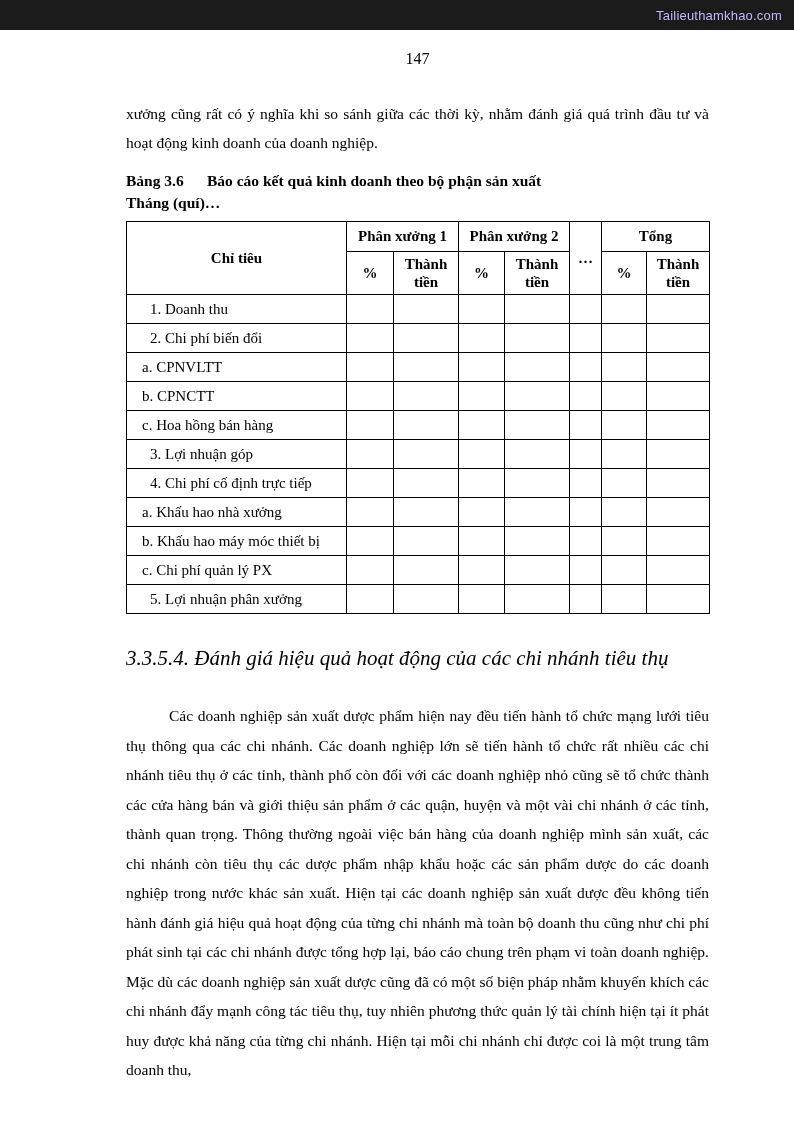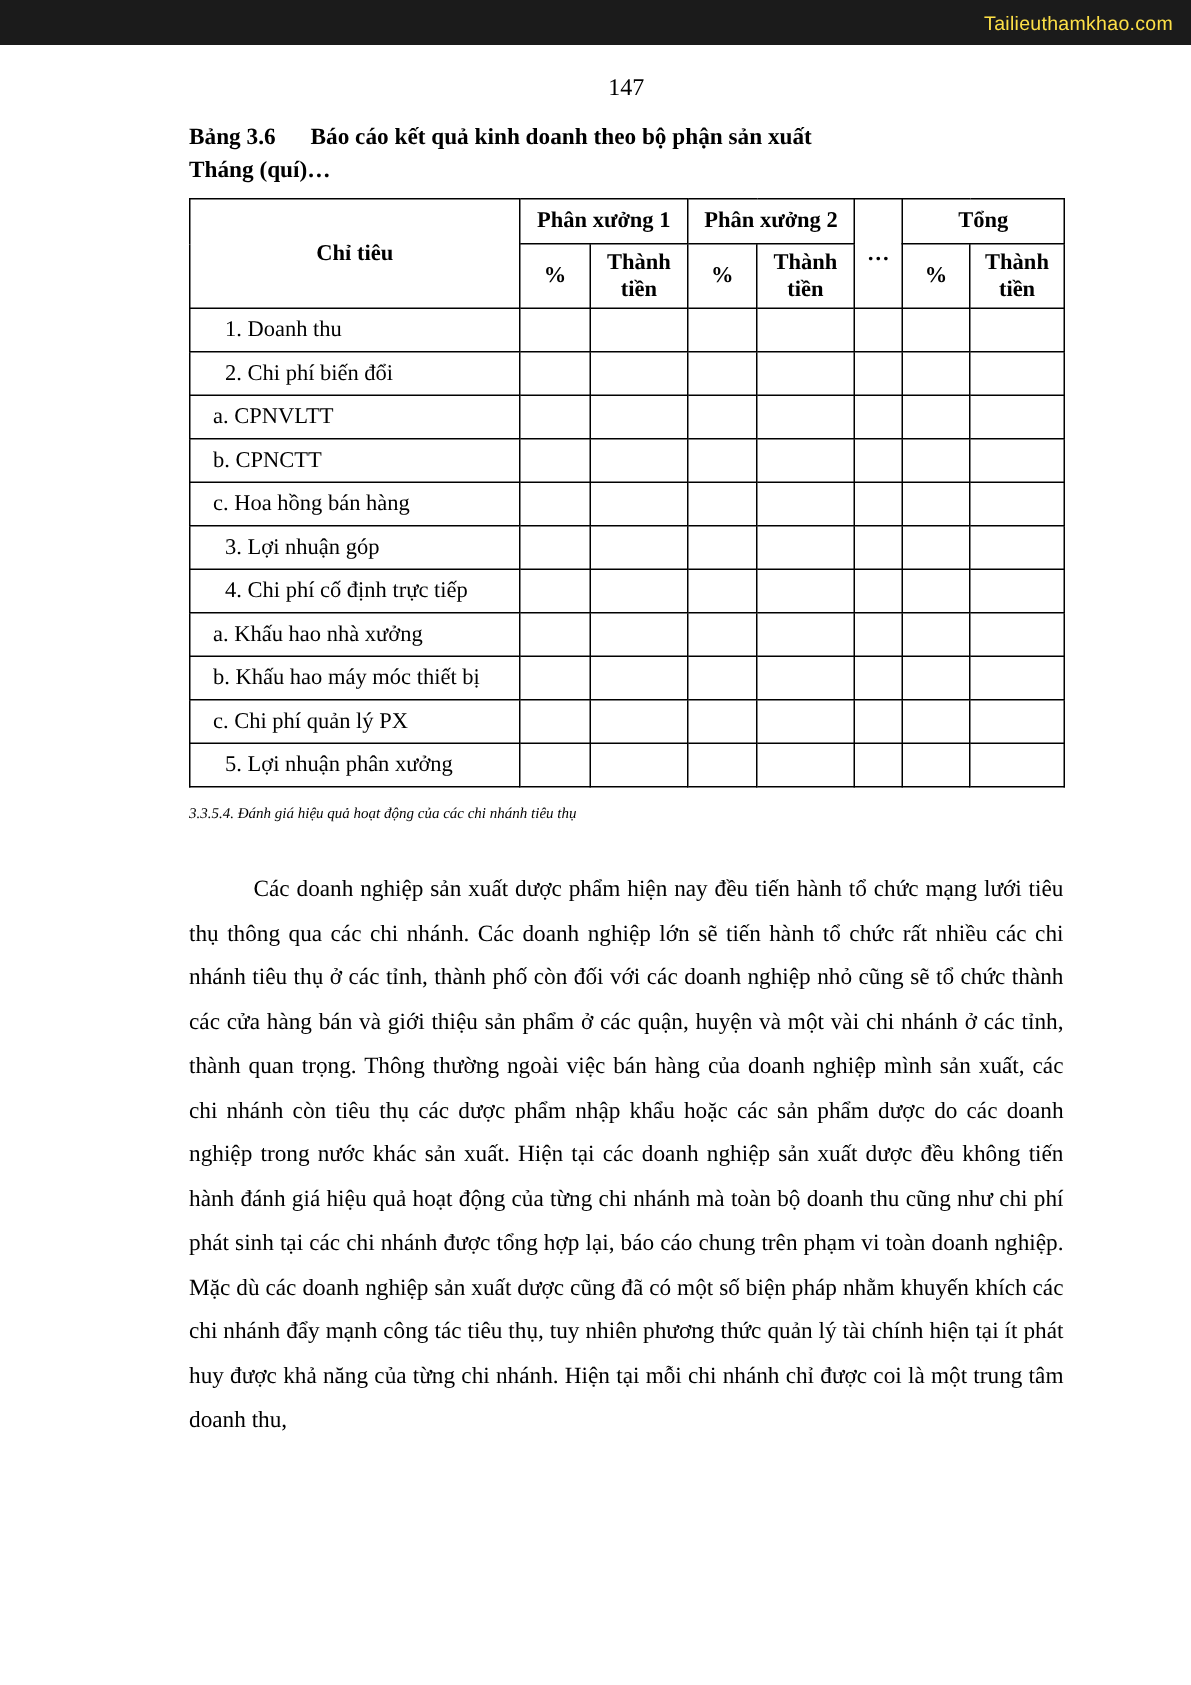--- a/index.html
+++ b/index.html
@@ -14,21 +14,21 @@
   }
   .top-bar {
     height: 30px;
     background: #1b1b1b;
     display: flex;
     align-items: center;
     justify-content: flex-end;
     padding-right: 12px;
   }
   .top-bar .wm {
-    color: #fde047;
+    color: #c4b5fd;
     font-family: "Liberation Sans", sans-serif;
     font-size: 13px;
     letter-spacing: 0.2px;
   }
   .content {
     padding: 0 85px 0 126px;
   }
   .page-number {
     text-align: center;
     margin-top: 20px;
@@ -79,43 +79,44 @@
   table.report tbody td { height: 29px; }
   td.label-cell {
     padding-left: 23px;
     font-size: 15.5px;
     text-align: left;
   }
   tr.italic-row td.label-cell {
     padding-left: 15px;
   }
   .section-heading {
-    margin-top: 12px;
+    margin-top: 32px;
     font-style: italic;
-    font-size: 10px;
+    font-size: 21px;
   }
   .body-para {
     margin-top: 30px;
     font-size: 15.5px;
     line-height: 29.5px;
     text-align: justify;
     text-indent: 43px;
   }
 </style>
 </head>
 <body>
 
 <div class="top-bar">
   <span class="wm">Tailieuthamkhao.com</span>
 </div>
 
 <div class="content">
 
   <div class="page-number">147</div>
 
+  <p class="intro">xưởng cũng rất có ý nghĩa khi so sánh giữa các thời kỳ, nhằm đánh giá  quá trình đầu tư và hoạt động kinh doanh của doanh nghiệp.</p>
 
   <div class="caption-row">
     <span class="caption-label">Bảng 3.6</span>
     <span class="caption-title">Báo cáo kết quả kinh doanh theo bộ phận sản xuất</span>
   </div>
 
   <div class="caption-sub">Tháng (quí)…</div>
 
   <table class="report">
     <colgroup>

